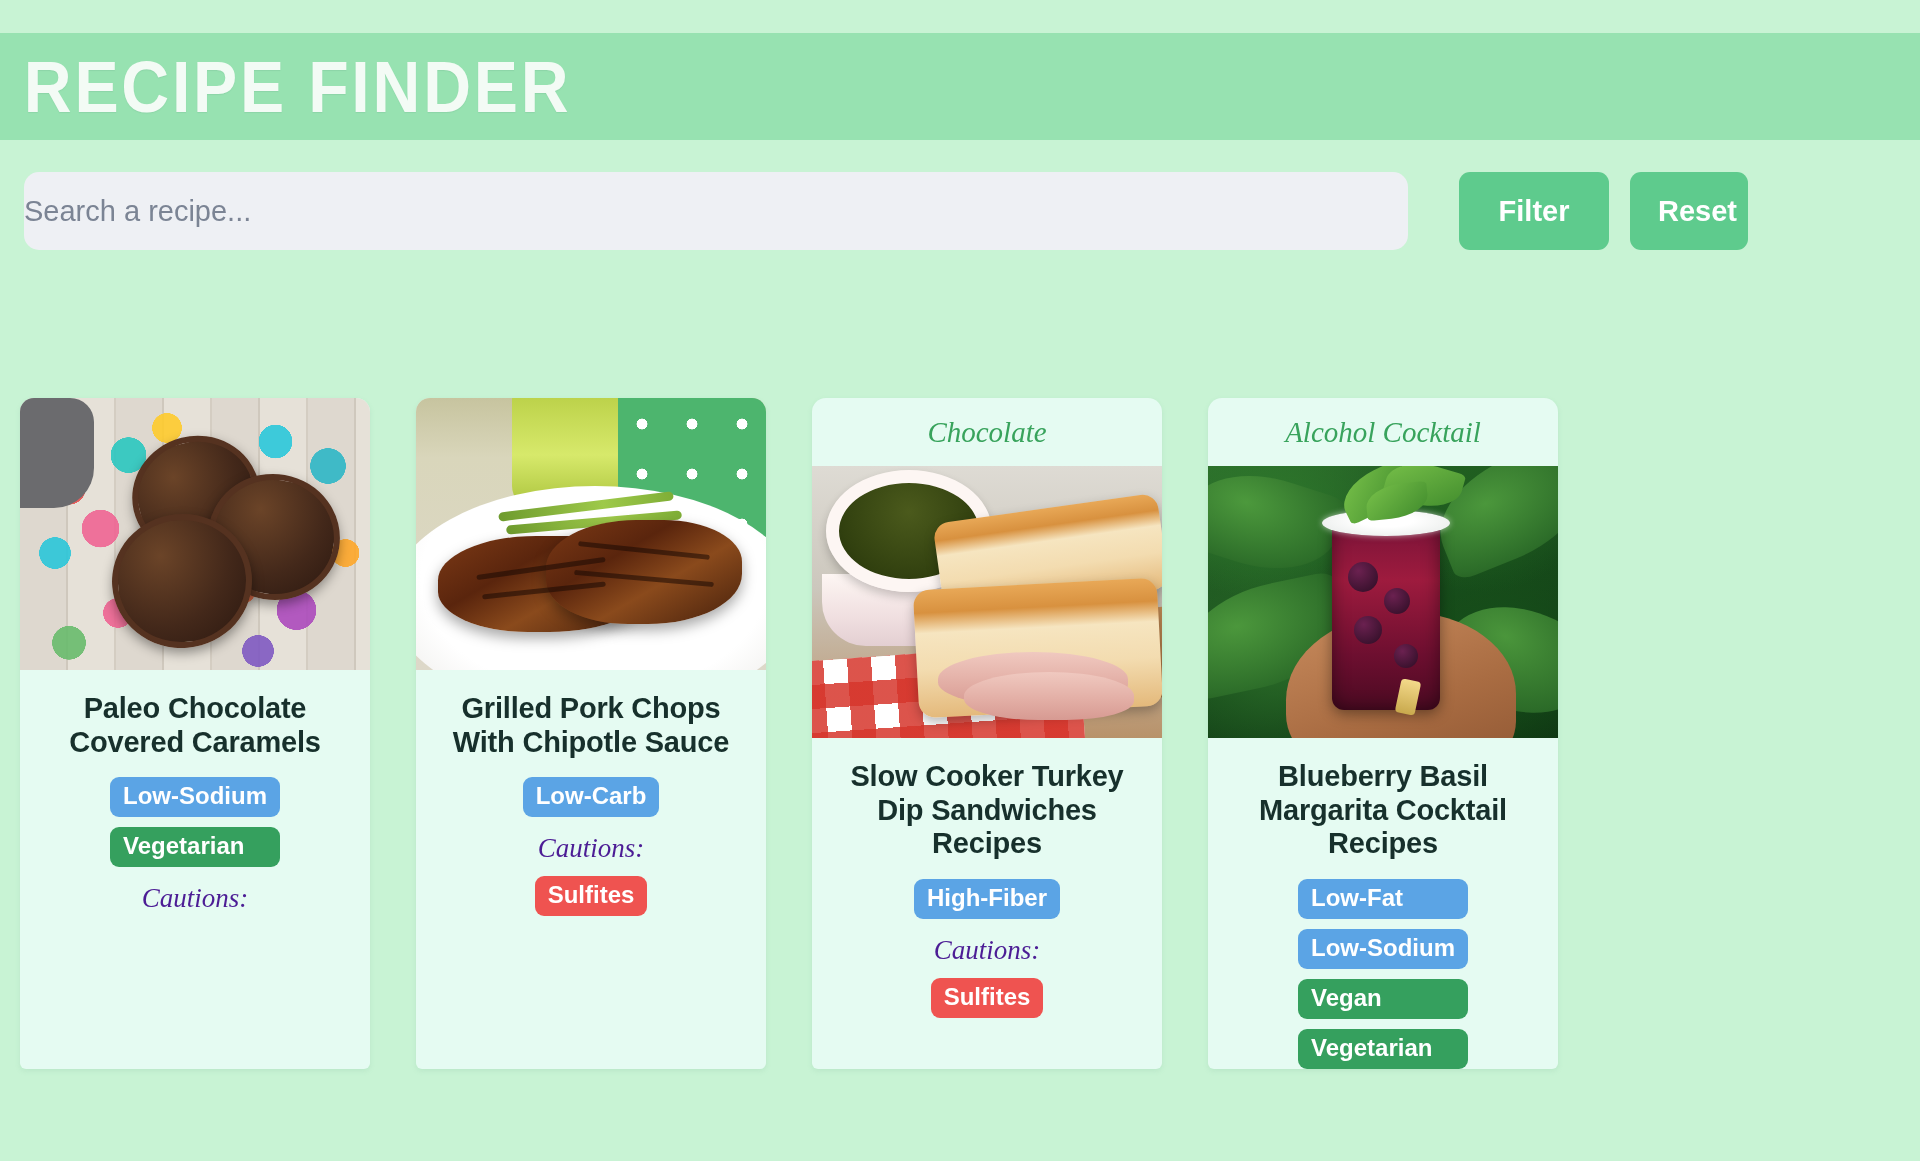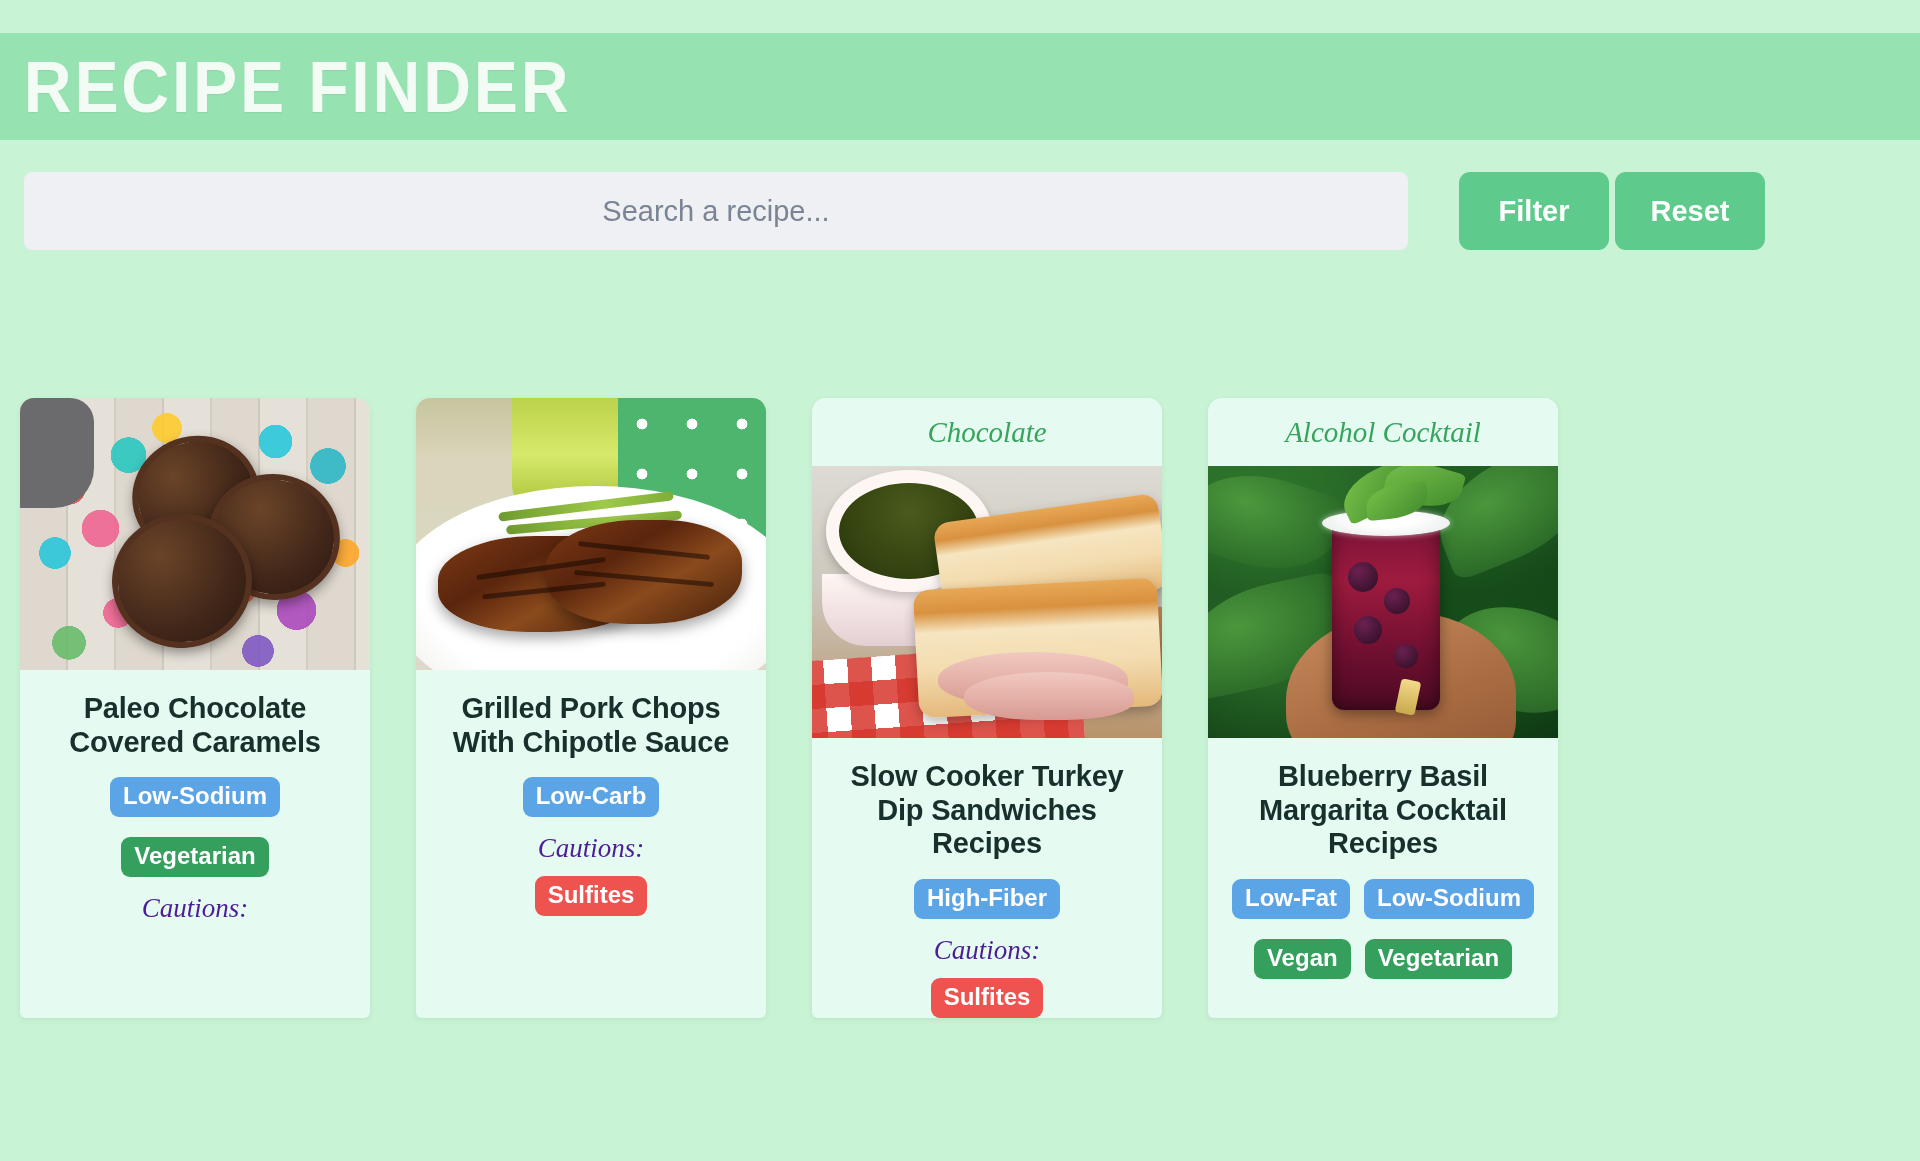--- a/index.html
+++ b/index.html
@@ -46,43 +46,43 @@
     height: 78px;
     display: flex;
     align-items: center;
     padding: 0 24px;
   }
   .search-input {
     width: 1384px;
     height: 78px;
     background: #eef0f4;
     border: none;
-    border-radius: 8px;
+    border-radius: 15px;
     font-size: 29px;
     color: #6b7280;
-    text-align: center;
+    text-align: left;
     font-family: "Liberation Sans", sans-serif;
     outline: none;
   }
   .search-input::placeholder { color: #7b8494; opacity: 1; }
 
   .btn {
     height: 78px;
     background: #5ecb8d;
     color: #ffffff;
     border: none;
     border-radius: 11px;
     font-size: 29px;
     font-weight: bold;
     font-family: "Liberation Sans", sans-serif;
     cursor: pointer;
     padding: 0 28px;
   }
   .btn-filter { margin-left: 51px; width: 150px; }
-  .btn-reset  { margin-left: 6px; width: 150px; }
+  .btn-reset  { margin-left: 21px; width: 118px; }
 
   
   .grid {
     position: absolute;
     left: 20px;
     top: 398px;
     width: 1880px;
     display: flex;
     gap: 46px;
   }
@@ -122,22 +122,23 @@
     font-weight: bold;
     color: #17302c;
     text-align: center;
     line-height: 1.16;
     letter-spacing: -0.2px;
   }
   .tag-row {
     margin-top: 18px;
     display: flex;
     flex-wrap: wrap;
-    justify-content: center;
-    gap: 20px 14px;
+    justify-content: flex-end;
+    gap: 10px 14px;
+    flex-direction: column;
   }
   .tag {
     padding: 4px 13px 6px;
     border-radius: 9px;
     color: #ffffff;
     font-size: 24px;
     font-weight: bold;
     line-height: 1.25;
     white-space: nowrap;
   }

